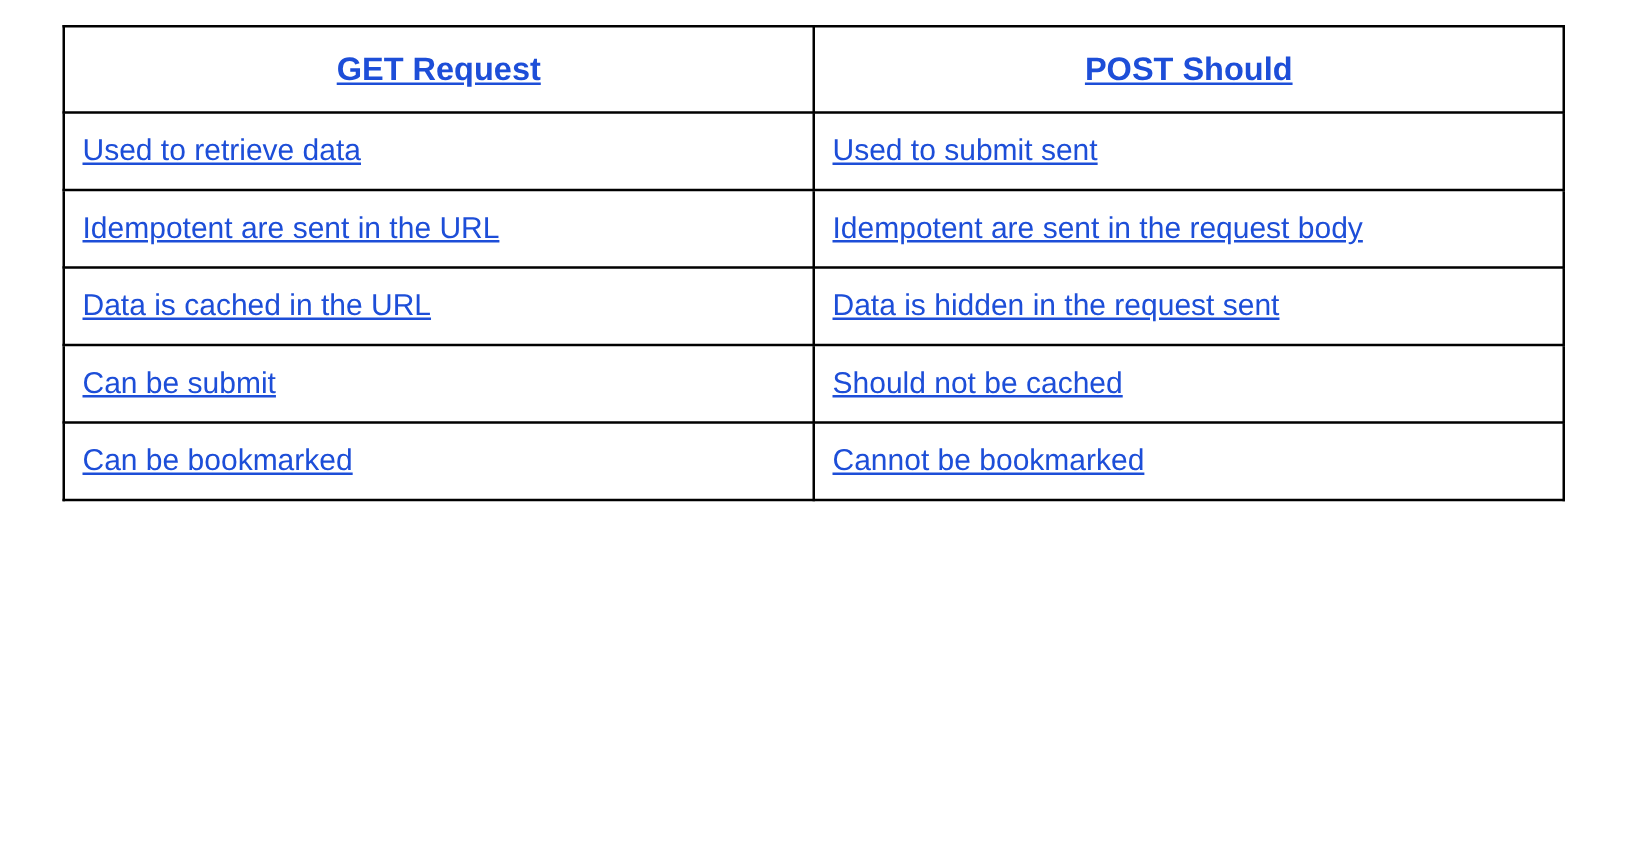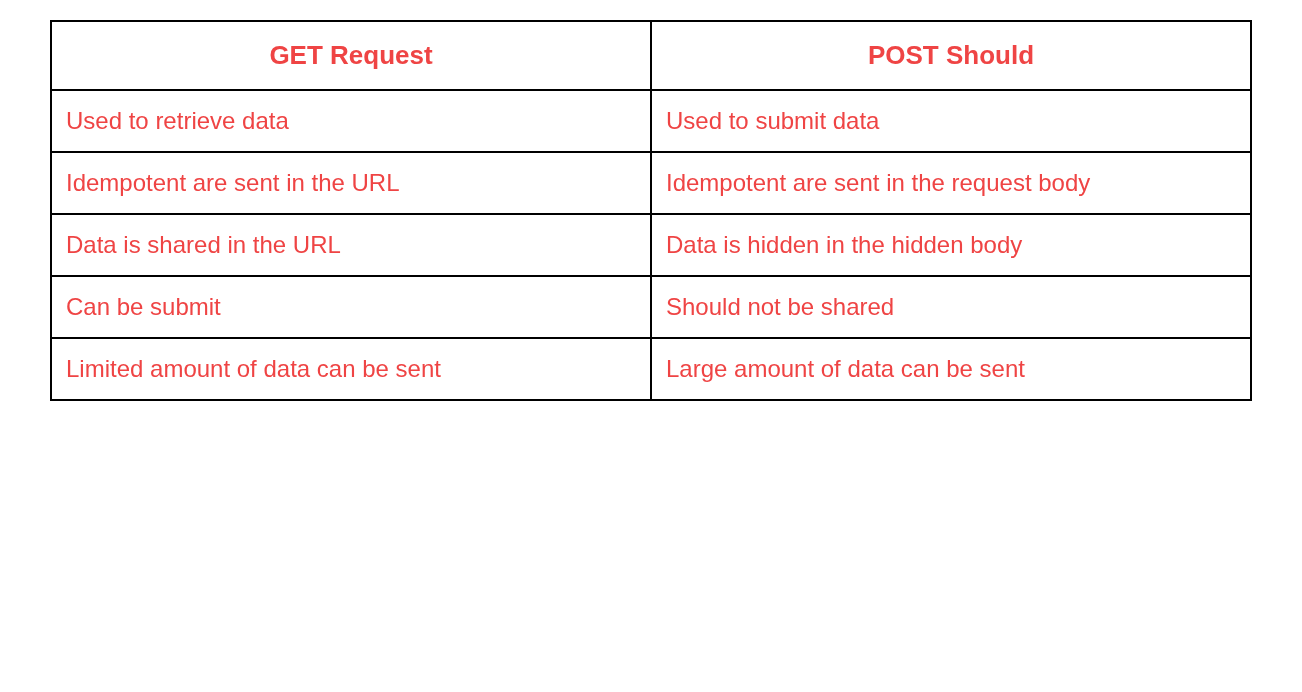--- a/index.html
+++ b/index.html
@@ -17,22 +17,23 @@
     table {
       border-collapse: collapse;
       width: 100%;
       table-layout: fixed;
     }
     th, td {
       border: 2px solid #000000;
       padding: 16px 14px;
       text-align: left;
       font-size: 24px;
-      color: #ef4444;
+      color: #1d4ed8;
       vertical-align: middle;
+      text-decoration: underline;
     }
     th {
       text-align: center;
       font-weight: 700;
       font-size: 26px;
       padding: 18px 14px;
     }
     td {
       font-weight: 400;
       border-radius: 26px;
@@ -44,32 +45,32 @@
 <table>
   <thead>
     <tr>
       <th>GET Request</th>
       <th>POST Should</th>
     </tr>
   </thead>
   <tbody>
     <tr>
       <td>Used to retrieve data</td>
-      <td>Used to submit data</td>
+      <td>Used to submit sent</td>
     </tr>
     <tr>
       <td>Idempotent are sent in the URL</td>
       <td>Idempotent are sent in the request body</td>
     </tr>
     <tr>
-      <td>Data is shared in the URL</td>
-      <td>Data is hidden in the hidden body</td>
+      <td>Data is cached in the URL</td>
+      <td>Data is hidden in the request sent</td>
     </tr>
     <tr>
       <td>Can be submit</td>
-      <td>Should not be shared</td>
+      <td>Should not be cached</td>
     </tr>
     <tr>
-      <td>Limited amount of data can be sent</td>
-      <td>Large amount of data can be sent</td>
+      <td>Can be bookmarked</td>
+      <td>Cannot be bookmarked</td>
     </tr>
   </tbody>
 </table>
 
 </body></html>

